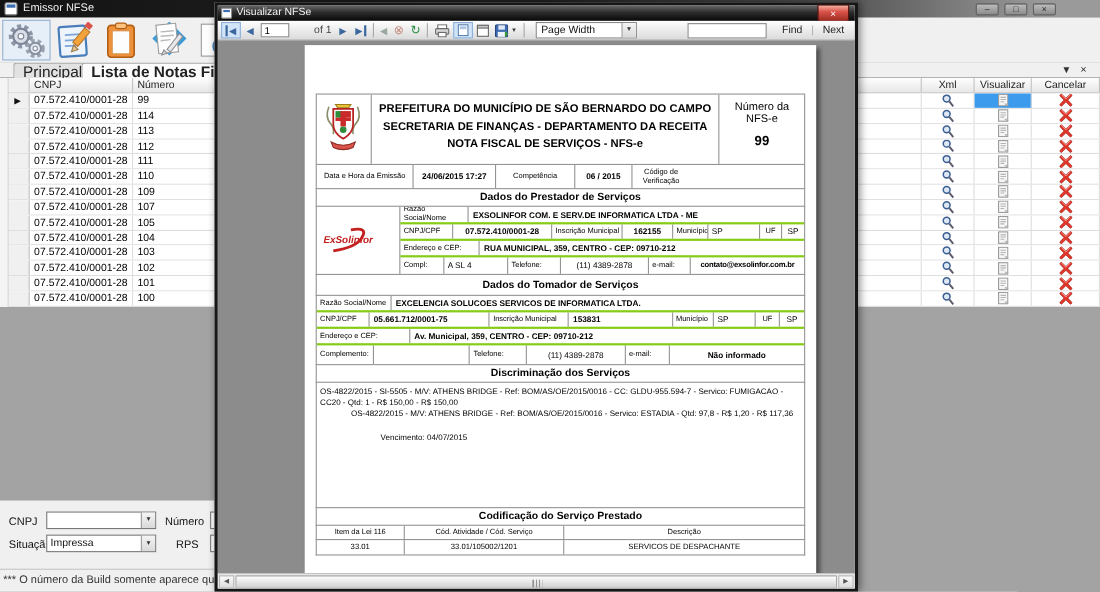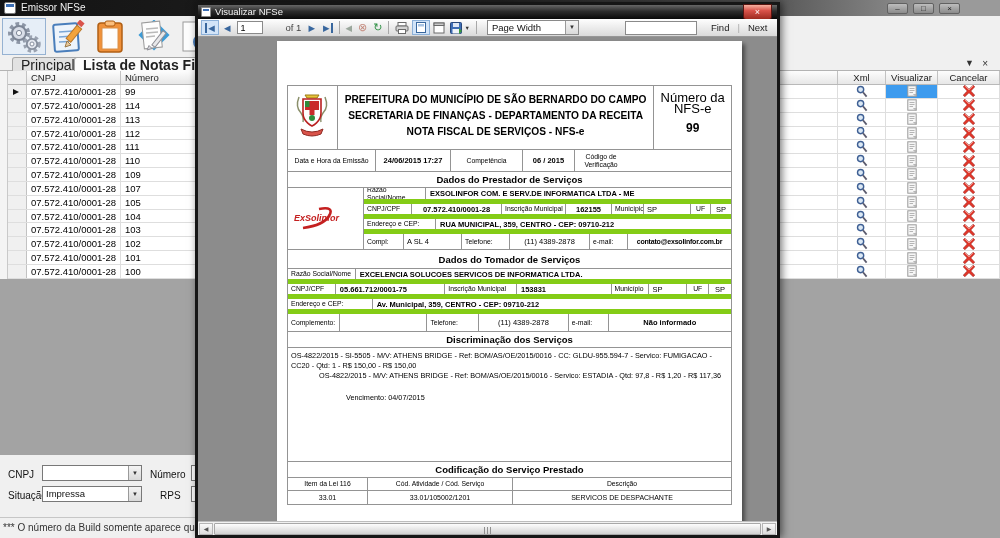--- a/index.html
+++ b/index.html
@@ -92,32 +92,32 @@
 
 .dlg-viewer{position:absolute;left:0;top:32px;right:0;bottom:14px;background:#8c8c8c;overflow:hidden}
 .page{position:absolute;left:79px;top:4px;width:465px;height:980px;background:#fff;box-shadow:3px 3px 4px rgba(0,0,0,.45)}
 .rep{position:absolute;left:10px;top:44px;width:445px;color:#000}
 
 
 .rrow{display:flex}
 .bxn{border:1px solid #949494;border-top:none}
 .cell{border-right:1px solid #949494;overflow:hidden}
 .cell:last-child{border-right:none}
-.rb{border-bottom:5px solid #84cc16}
+.rb{border-bottom:2px solid #84cc16}
 .lb{font-size:6.8px;line-height:8px;display:flex;align-items:center;justify-content:center;text-align:center}
 .lbl{font-size:6.8px;line-height:8px;display:flex;align-items:center;padding-left:3px}
 .vl{font-size:7.5px;font-weight:bold;display:flex;align-items:center;padding-left:4px;white-space:nowrap}
 .vc{font-size:7.5px;font-weight:bold;display:flex;align-items:center;justify-content:center;white-space:nowrap}
 .vn{font-size:7.5px;display:flex;align-items:center;justify-content:center;white-space:nowrap}
 .sect{border:1px solid #949494;border-top:none;text-align:center;font-weight:bold;font-size:9.5px;padding:2px 0}
 .head-tbl{display:flex;height:65px;border:1px solid #949494}
 .crest-cell{width:50px;display:flex;align-items:center;justify-content:center;border-right:1px solid #949494}
 .title-cell{width:318px;border-right:1px solid #949494;text-align:center;font-weight:bold;font-size:10.2px;line-height:16px;padding-top:6px}
 .num-cell{width:77px;text-align:center}
-.num-cell .nl{font-size:13px;line-height:11px;padding-top:6px}
+.num-cell .nl{font-size:10px;line-height:11px;padding-top:6px}
 .num-cell .nv{font-size:12px;font-weight:bold;padding-top:7px}
 .desc-box{border:1px solid #949494;border-top:none;height:114px;padding:3px 3px;font-size:7.3px;line-height:10px}
 .desc-box .ind{padding-left:28px}
 .venc{margin-top:12px;padding-left:55px}
 .trib{margin-top:13px;padding-left:55px}
 .logo-cell{width:78px;border-right:1px solid #949494;display:flex;align-items:center;justify-content:center}
 
 
 .dlg-hscroll{position:absolute;left:0;bottom:0;right:0;height:14px;background:#f1f1f1;border-top:1px solid #bdbdbd}
 .sc-ar{position:absolute;top:1px;width:14px;height:12px;background:linear-gradient(#fafafa,#dcdcdc);border:1px solid #b5b5b5;

